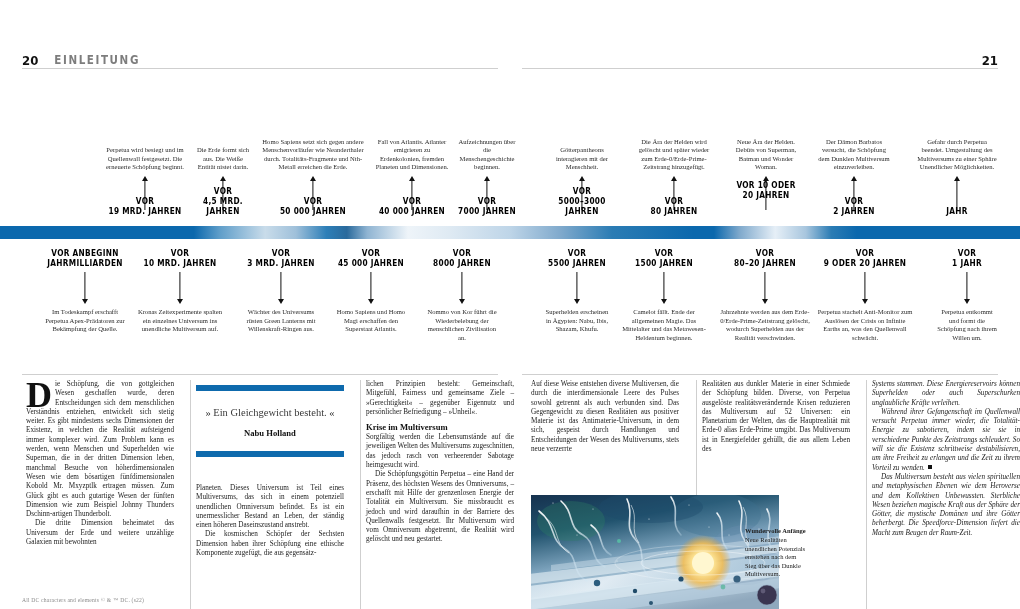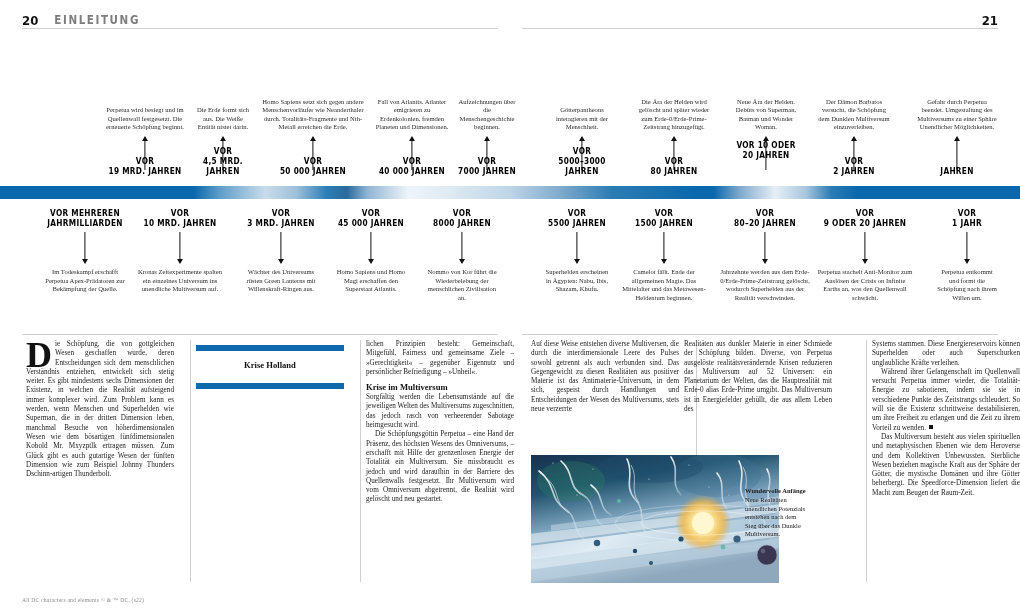--- a/index.html
+++ b/index.html
@@ -4,21 +4,21 @@
 <style>
   html,body{margin:0;padding:0;}
   body{
     width:1020px;height:609px;
     background:#ffffff;
     font-family:"Liberation Serif", serif;
     color:#1a1a1a;
     overflow:hidden;
     position:relative;
   }
-  .page{position:absolute;inset:0;}
+  .page{position:absolute;inset:0;margin-top:40px;}
 
   
   .runhead{position:absolute;top:10px;height:20px;display:flex;align-items:center;}
   .runhead.left{left:22px;}
   .runhead.right{right:22px;}
   .folio{
     font-family:"DejaVu Sans Condensed","Liberation Sans",sans-serif;
     font-weight:bold;font-size:13px;color:#111;letter-spacing:0px;
   }
   .runtitle{
@@ -257,33 +257,33 @@
         </div>
         <div class="evt" style="left: 372px; width: 82px; top: 0px; height: 100%;">
           <div style="position: absolute; left: 0px; width: 100%; top: 0px; height: 100px; display: flex; align-items: flex-end; justify-content: center;">
             <div class="desc">Gefahr durch Perpetua beendet. Umgestaltung des Multiversums zu einer Sphäre Unendlicher Möglichkeiten.</div>
           </div>
           <div class="arrow up" style="position: absolute; left: 0px; width: 100%; top: 104px; height: 34px;">
             <div class="shaft" style="top: 5px; bottom: 0px;"></div>
             <div class="head" style="top: 0px;"></div>
           </div>
           <div style="position: absolute; left: 0px; width: 100%; bottom: 4px;">
-            <div class="label">JAHREN</div>
+            <div class="label">JAHR</div>
           </div>
         </div>
       </div>
   </div>
 
   <div class="band"></div>
 
   <div class="tl-bot">
     <div class="tl-group leftpage" id="tlBotLeft">
         <div class="evt" style="left: 22px; width: 82px; top: 0px; height: 100%;">
           <div style="position: absolute; left: 0px; width: 100%; top: 2px;">
-            <div class="label">VOR MEHREREN
+            <div class="label">VOR ANBEGINN
 JAHRMILLIARDEN</div>
           </div>
           <div class="arrow down" style="position: absolute; left: 0px; width: 100%; top: 26px; height: 32px;">
             <div class="shaft" style="top: 0px; bottom: 5px;"></div>
             <div class="head" style="bottom: 0px;"></div>
           </div>
           <div style="position: absolute; left: 0px; width: 100%; top: 62px;">
             <div class="desc">Im Todeskampf erschafft Perpetua Apex-Prädatoren zur Bekämpfung der Quelle.</div>
           </div>
         </div>
@@ -409,54 +409,58 @@
       </div>
   </div>
 
   <div class="rule l" style="top:334px;"></div>
   <div class="rule r" style="top:334px;"></div>
 
   <div class="body-area">
 
     <div class="col" style="left:26px;">
       <p class="first"><span class="dropcap">D</span><span>ie Schöpfung, die von gottgleichen Wesen geschaffen wurde, deren Entscheidungen sich dem menschlichen Verständnis entziehen, entwickelt sich stetig weiter. Es gibt mindestens sechs Dimensionen der Existenz, in welchen die Realität aufsteigend immer komplexer wird. Zum Problem kann es werden, wenn Menschen und Superhelden wie Superman, die in der dritten Dimension leben, manchmal Besuche von höherdimensionalen Wesen wie dem bösartigen fünfdimensionalen Kobold Mr. Mxyzptlk ertragen müssen. Zum Glück gibt es auch gutartige Wesen der fünften Dimension wie zum Beispiel Johnny Thunders Dschinn-artigen Thunderbolt.</span></p>
+      <p>Die dritte Dimension beheimatet das Universum der Erde und weitere unzählige Galaxien mit bewohnten</p>
     </div>
     <div class="colsep" style="left:190px;"></div>
 
     <div class="col" style="left:196px;top:104px;">
+      <p class="first">Planeten. Dieses Universum ist Teil eines Multiversums, das sich in einem potenziell unendlichen Omniversum befindet. Es ist ein unermesslicher Bestand an Leben, der ständig einen höheren Daseinszustand anstrebt.</p>
+      <p>Die kosmischen Schöpfer der Sechsten Dimension haben ihrer Schöpfung eine ethische Komponente zugefügt, die aus gegensätz-</p>
     </div>
     <div class="colsep" style="left:360px;"></div>
 
     <div class="col" style="left:531px;">
       <p class="first">Auf diese Weise entstehen diverse Multiversen, die durch die interdimensionale Leere des Pulses sowohl getrennt als auch verbunden sind. Das Gegengewicht zu diesen Realitäten aus positiver Materie ist das Antimaterie-Universum, in dem sich, gespeist durch Handlungen und Entscheidungen der Wesen des Multiversums, stets neue verzerrte</p>
     </div>
 
     <div class="col" style="left:366px;">
       <p class="first">lichen Prinzipien besteht: Gemeinschaft, Mitgefühl, Fairness und gemeinsame Ziele – »Gerechtigkeit« – gegenüber Eigennutz und persönlicher Befriedigung – »Unheil«.</p>
       <h3 class="subhead">Krise im Multiversum</h3>
       <p class="first">Sorgfältig werden die Lebensumstände auf die jeweiligen Welten des Multiversums zugeschnitten, das jedoch rasch von verheerender Sabotage heimgesucht wird.</p>
       <p>Die Schöpfungsgöttin Perpetua – eine Hand der Präsenz, des höchsten Wesens des Omniversums, – erschafft mit Hilfe der grenzenlosen Energie der Totalität ein Multiversum. Sie missbraucht es jedoch und wird daraufhin in der Barriere des Quellenwalls festgesetzt. Ihr Multiversum wird vom Omniversum abgetrennt, die Realität wird gelöscht und neu gestartet.</p>
     </div>
     <div class="colsep" style="left:696px;"></div>
 
-    <div class="col" style="left:684px;">
+    <div class="col" style="left:702px;">
       <p class="first">Realitäten aus dunkler Materie in einer Schmiede der Schöpfung bilden. Diverse, von Perpetua ausgelöste realitätsverändernde Krisen reduzieren das Multiversum auf 52 Universen: ein Planetarium der Welten, das die Hauptrealität mit Erde-0 alias Erde-Prime umgibt. Das Multiversum ist in Energiefelder gehüllt, die aus allem Leben des</p>
     </div>
     <div class="colsep" style="left:866px;"></div>
 
-    <div class="col" style="left:872px;">
+    <div class="col" style="left:872px;font-style:italic;">
       <p class="first">Systems stammen. Diese Energiereservoirs können Superhelden oder auch Superschurken unglaubliche Kräfte verleihen.</p>
       <p><span>Während ihrer Gefangenschaft im Quellenwall versucht Perpetua immer wieder, die Totalität-Energie zu sabotieren, indem sie sie in verschiedene Punkte des Zeitstrangs schleudert. So will sie die Existenz schrittweise destabilisieren, um ihre Freiheit zu erlangen und die Zeit zu ihrem Vorteil zu wenden.</span><span class="endmark"></span></p>
       <p>Das Multiversum besteht aus vielen spirituellen und metaphysischen Ebenen wie dem Heroverse und dem Kollektiven Unbewussten. Sterbliche Wesen beziehen magische Kraft aus der Sphäre der Götter, die mystische Domänen und ihre Götter beherbergt. Die Speedforce-Dimension liefert die Macht zum Beugen der Raum-Zeit.</p>
     </div>
   </div>
 
   <div class="pullquote">
     <div class="pq-bar"></div>
-    <div class="pq-author">Krise Holland</div>
+    <div class="pq-text">» Ein Gleichgewicht besteht. «</div>
+    <div class="pq-author">Nabu Holland</div>
     <div class="pq-bar bottom"></div>
   </div>
 
   <div class="figure">
     <svg viewBox="0 0 248 128" preserveAspectRatio="none">
       <defs>
         <linearGradient id="sky" x1="0" y1="0" x2="0.35" y2="1">
           <stop offset="0%" stop-color="#16324f"></stop>
           <stop offset="28%" stop-color="#21536e"></stop>
           <stop offset="55%" stop-color="#7fa5bf"></stop>

